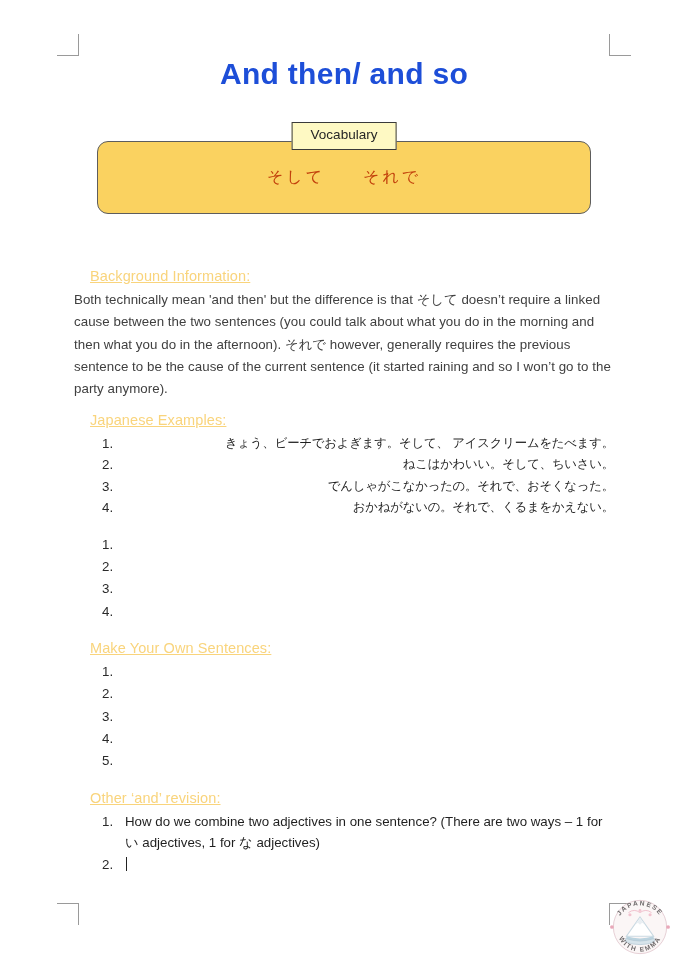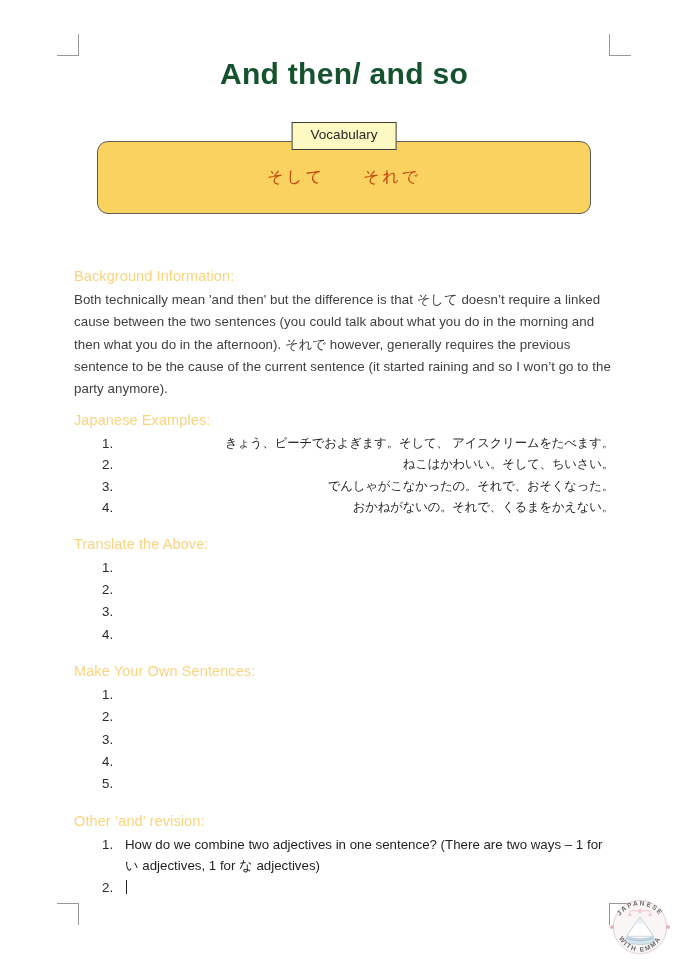--- a/index.html
+++ b/index.html
@@ -51,21 +51,21 @@
   
   .page-title {
     position: absolute;
     top: 57px;
     left: 0;
     width: 688px;
     text-align: center;
     font-size: 30px;
     font-weight: bold;
     letter-spacing: 0.3px;
-    color: #14532d;
+    color: #1d4ed8;
   }
 
   
   .vocab-wrap {
     position: absolute;
     top: 122px;
     left: 97px;
     width: 494px;
   }
   .vocab-tab {
@@ -110,22 +110,23 @@
     top: 266px;
     left: 74px;
     width: 540px;
   }
   .section { margin-bottom: 2px; }
 
   .section-heading {
     color: #F9D47C;
     font-size: 14.5px;
     line-height: 1.45;
-    margin: 0 0 2px 0;
+    margin: 0 0 2px 16px;
     letter-spacing: 0.1px;
+    text-decoration: underline;
   }
 
   .para {
     color: #404040;
     font-size: 13.3px;
     line-height: 1.68;
     margin: 0;
     letter-spacing: 0.05px;
   }
 
@@ -222,21 +223,20 @@
       <li>
         <span class="num">4.</span>
         <span class="txt">おかねがないの。それで、くるまをかえない。</span>
       </li>
     </ol>
   </div>
 
   <div class="spacer-m"></div>
 
   <div class="section">
-    <div class="section-heading">Translate the Above:</div>
     <ol class="numlist blanks">
       <li>
         <span class="num">1.</span>
         <span class="txt"></span>
       </li>
       <li>
         <span class="num">2.</span>
         <span class="txt"></span>
       </li>
       <li>

